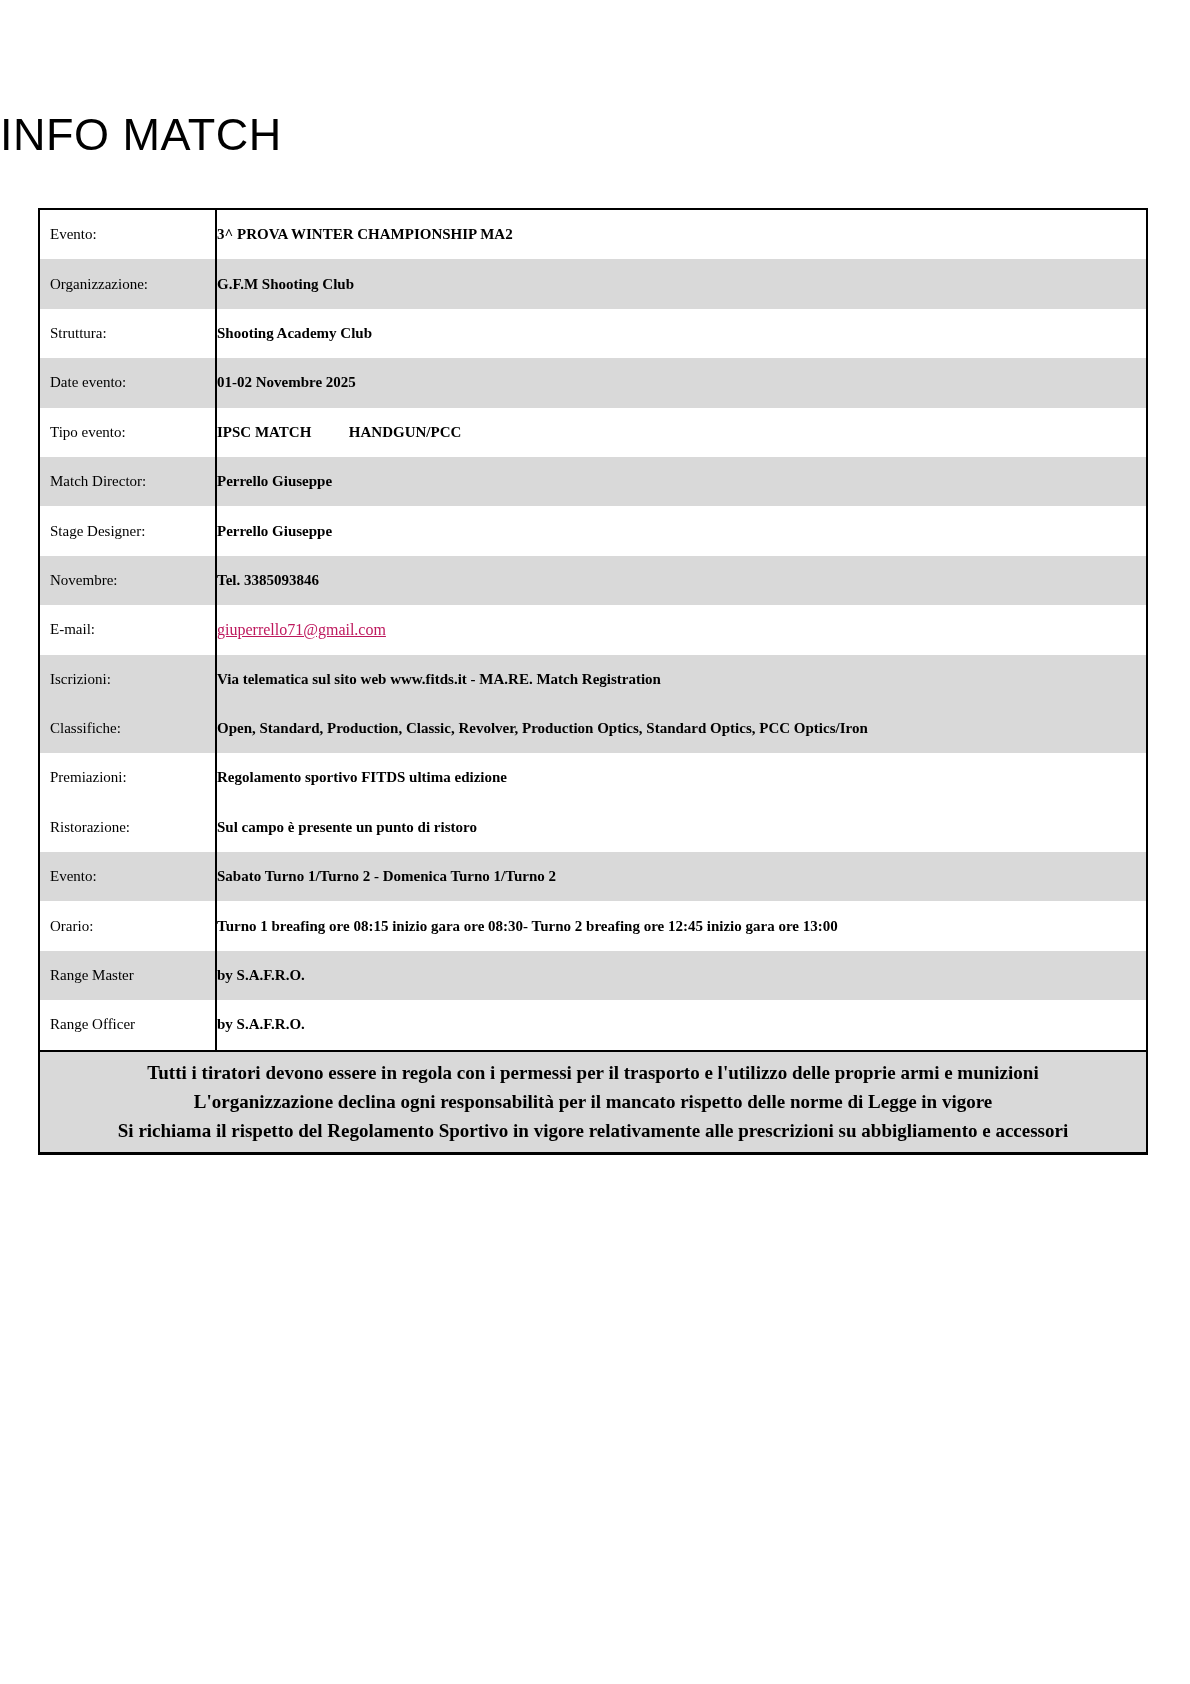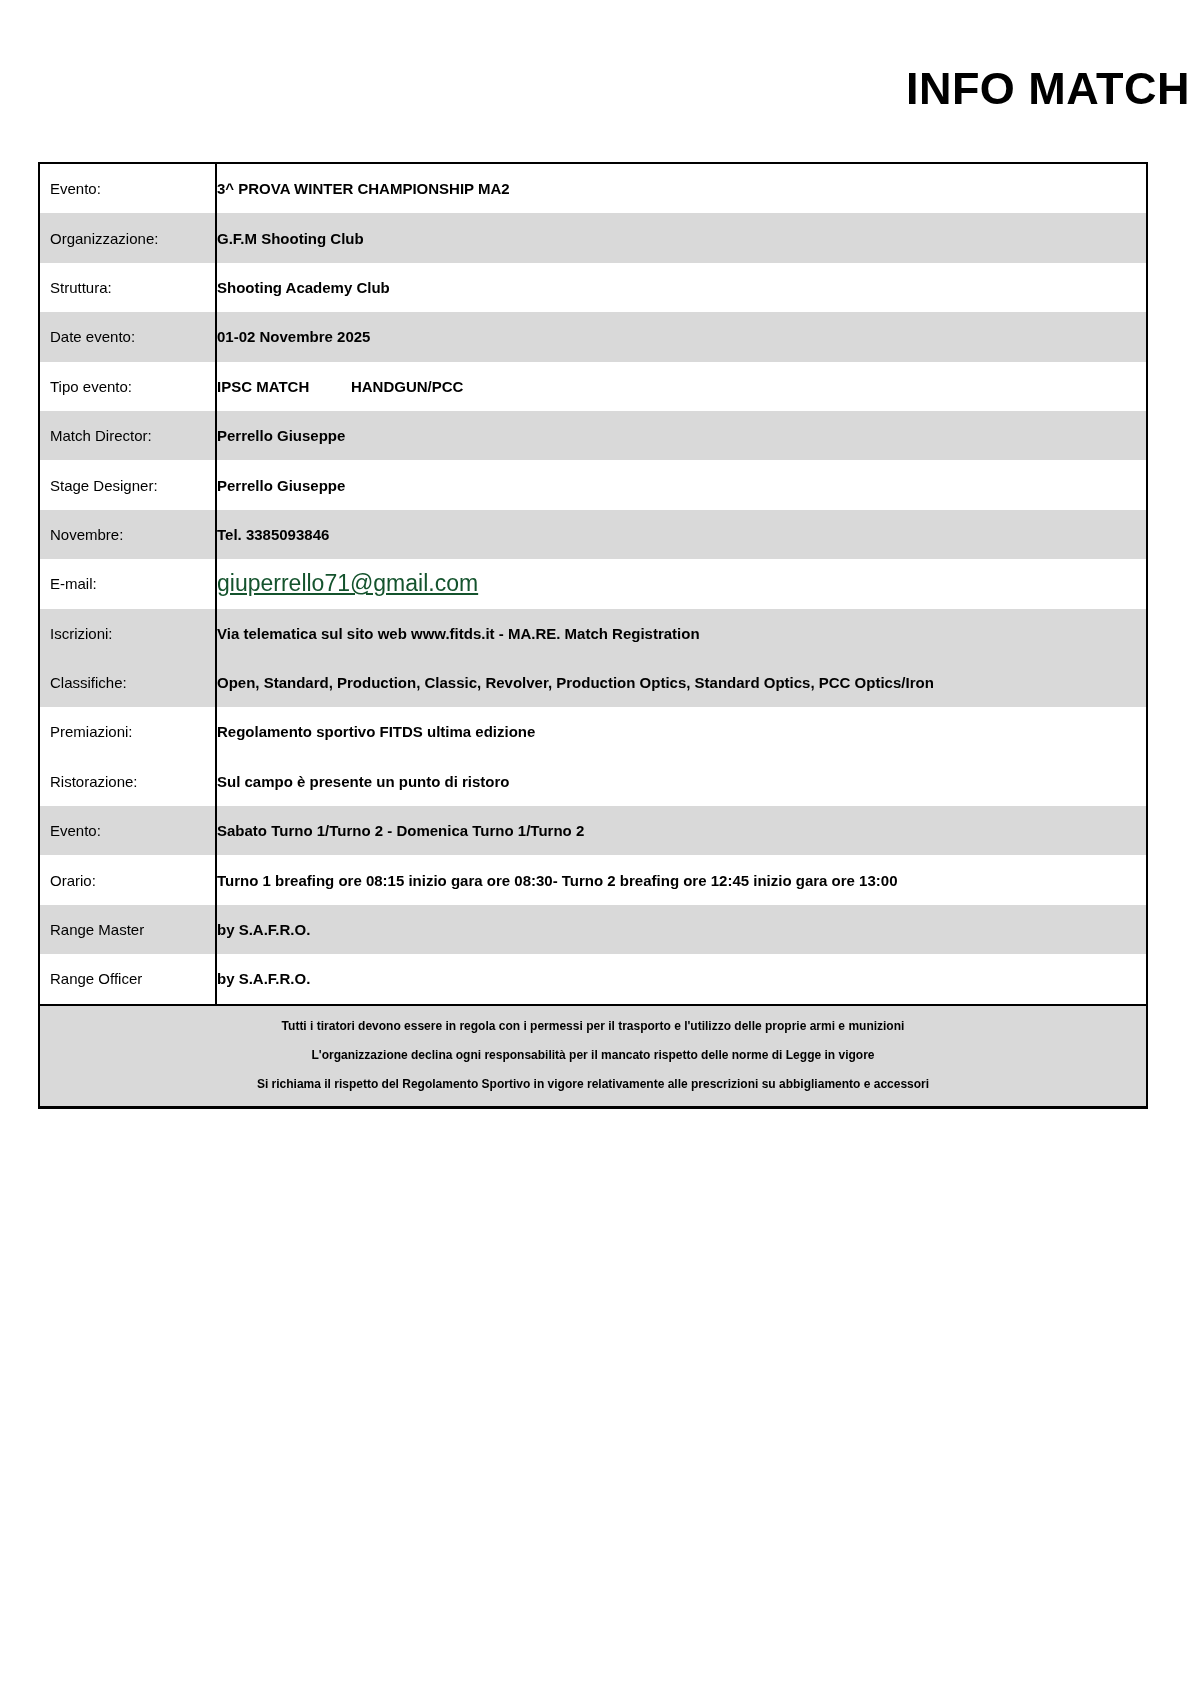--- a/index.html
+++ b/index.html
@@ -13,33 +13,34 @@
     -webkit-font-smoothing: antialiased;
   }
   .page {
     position: relative;
     width: 1190px;
     height: 1684px;
     overflow: hidden;
   }
   .doc-title {
     margin: 0;
-    padding-top: 62px;
-    text-align: right;
+    padding-top: 108px;
+    text-align: left;
     font-size: 45px;
     line-height: 54px;
-    font-weight: 700;
+    font-weight: 400;
     letter-spacing: 0.5px;
   }
   .info-table {
     box-sizing: border-box;
     width: 1110px;
     margin: 46px 0 8px 38px;
     border: 2px solid #000000;
     border-bottom-width: 3px;
+    font-family: Liberation Serif, serif;
   }
   .info-row {
     display: flex;
     align-items: center;
     height: 49.4px;
     background: #ffffff;
   }
   .info-row.shade { background: #d9d9d9; }
   .cell { box-sizing: border-box; }
   .cell.label {
@@ -55,33 +56,33 @@
   }
   .cell.value {
     flex: 1;
     padding-right: 6px;
     font-size: 15px;
     font-weight: 700;
     white-space: pre-wrap;
   }
   a.email-link {
     font-weight: 400;
-    font-size: 23px;
-    color: #14532d;
+    font-size: 16px;
+    color: #be185d;
     text-decoration: underline;
     cursor: pointer;
   }
   .table-footer {
     border-top: 2px solid #000000;
     background: #d9d9d9;
     text-align: center;
     padding: 6px 4px 7px 4px;
   }
   .table-footer .footer-line {
-    font-size: 12px;
+    font-size: 19px;
     font-weight: 700;
     line-height: 29px;
   }
 </style>
 </head>
 <body>
 
 <div class="page">
 
   <h1 class="doc-title">INFO MATCH</h1>

